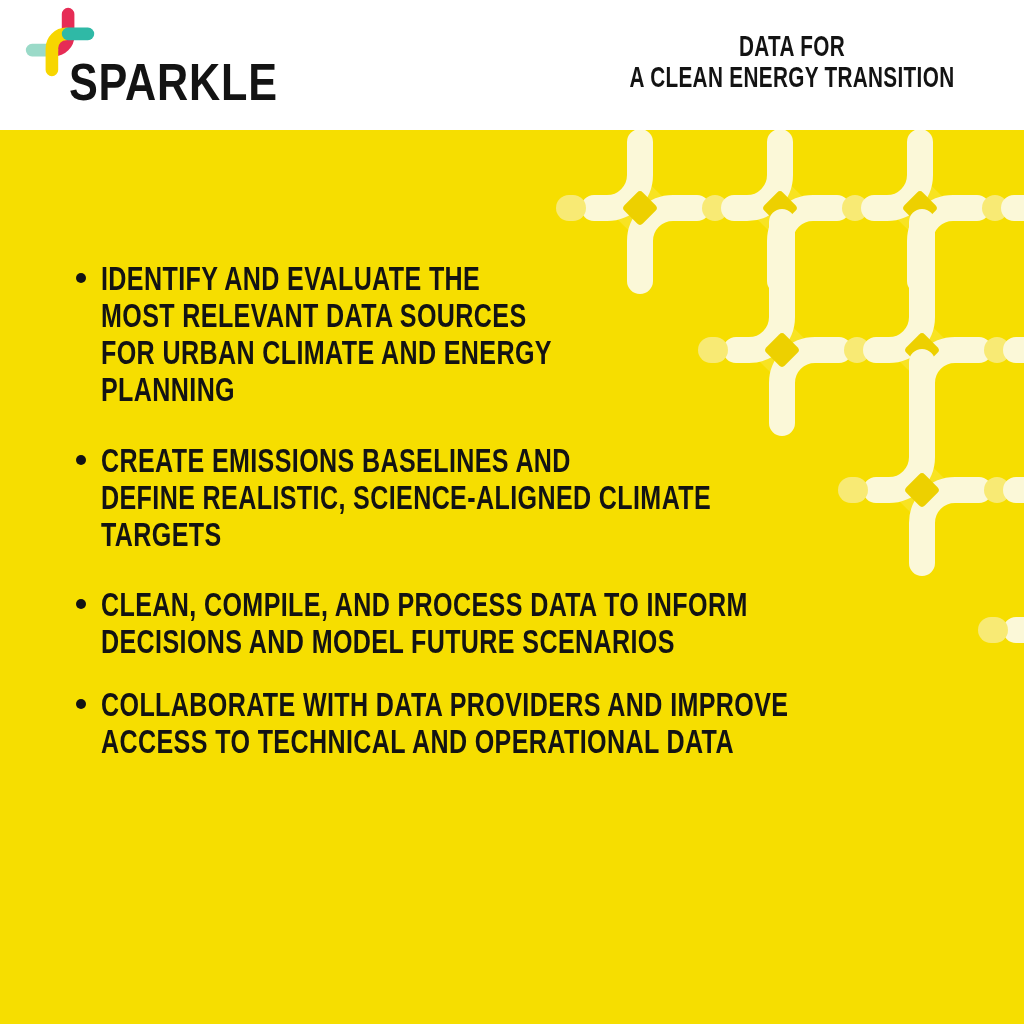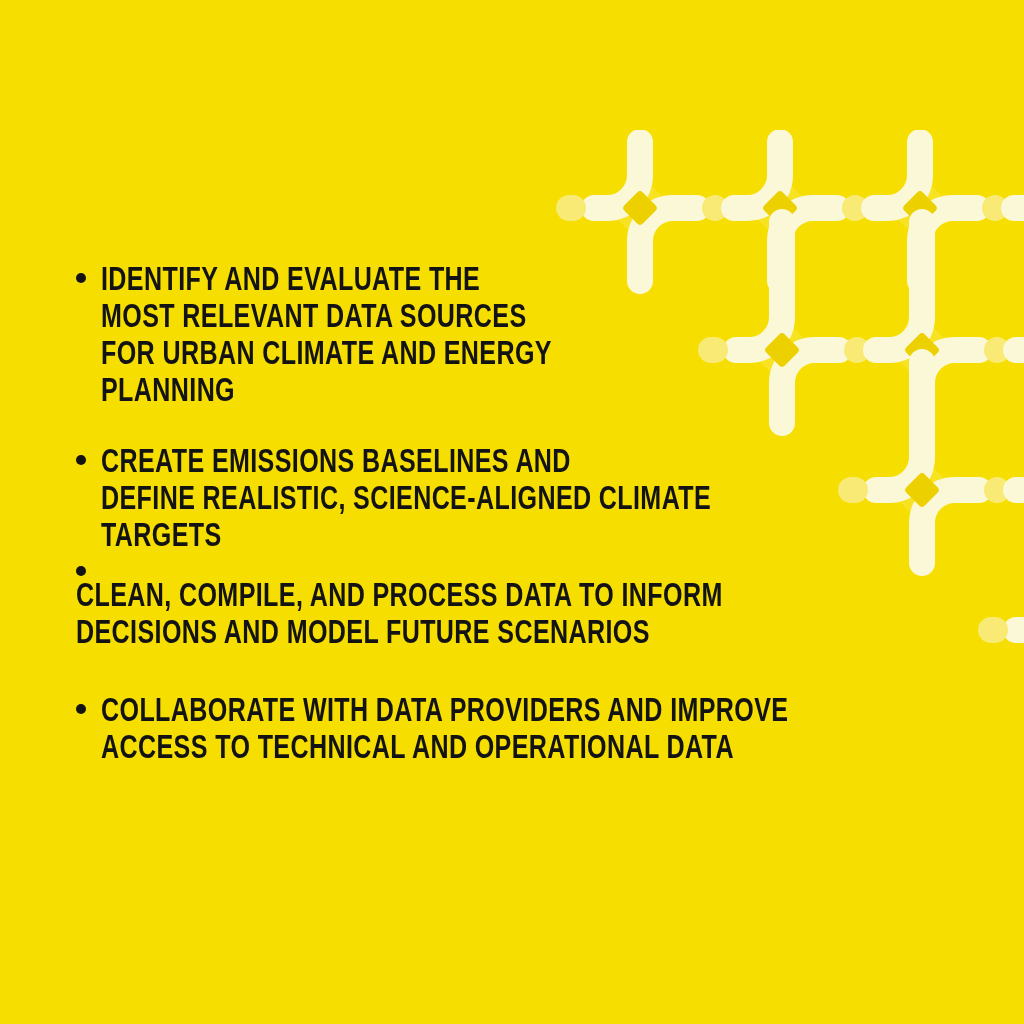--- a/index.html
+++ b/index.html
@@ -34,38 +34,51 @@
   .pattern-svg .halo{fill:var(--pattern_halo);opacity:.55;}
   .pattern-svg .diamond{fill:var(--pattern_diamond);}
   .pattern-svg .pill{fill:var(--pattern_light);}
   
   .bullet-list{
     position:absolute;left:76px;top:260px;width:930px;
     list-style:none;margin:0;padding:0;
   }
   .bullet-item{display:flex;align-items:flex-start;}
   .bullet-item:nth-child(1){margin-bottom:34px;}
-  .bullet-item:nth-child(2){}
-  .bullet-item:nth-child(3){margin-bottom:41px;flex-direction:column;}
+  .bullet-item:nth-child(2){margin-bottom:33px;}
+  .bullet-item:nth-child(3){margin-bottom:26px;}
   .bullet-item:nth-child(4){margin-bottom:52px;}
   .bullet-dot{
     flex:none;width:10px;height:10px;border-radius:50%;
     background:var(--text_black);margin:13px 15px 0 0;
   }
   .bullet-text{
     color:var(--text_black);font-size:33px;font-weight:bold;
     line-height:37px;letter-spacing:.5px;white-space:pre-line;
     transform:scaleX(.76);transform-origin:left top;
   }
 </style>
 </head>
 <body>
 
 <div class="canvas">
 
+  <header class="header-band">
+    <svg class="logo-icon" viewBox="-40 -40 80 80" aria-hidden="true">
+      <path d="M 9 -31 L 9 -7 A 16 16 0 0 1 -7 9" fill="none" stroke-width="14" stroke-linecap="round" style="stroke:var(--logo_crimson)"></path>
+      <path d="M -31 9 L -9 9" fill="none" stroke-width="14" stroke-linecap="round" style="stroke:var(--logo_mint)"></path>
+      <path d="M -9 31 L -9 7 A 16 16 0 0 1 7 -9" fill="none" stroke-width="14" stroke-linecap="round" style="stroke:var(--logo_yellow)"></path>
+      <path d="M 31 -9 L 9 -9" fill="none" stroke-width="14" stroke-linecap="round" style="stroke:var(--logo_teal)"></path>
+    </svg>
+    <div class="brand-name">SPARKLE</div>
+    <div class="tagline">
+      <div>DATA FOR</div>
+      <div>A CLEAN ENERGY TRANSITION</div>
+    </div>
+  </header>
 
   <svg id="pattern-svg" class="pattern-svg" viewBox="0 130 1024 894" aria-hidden="true">
       <rect x="616" y="184" width="48" height="48" rx="10" transform="rotate(45 640 208)" class="halo"></rect>
       <path d="M 594 208 L 607 208 A 33 33 0 0 0 640 175 L 640 142" class="elbow"></path>
       <path d="M 697 208 L 673 208 A 33 33 0 0 0 640 241 L 640 281" class="elbow"></path>
       <rect x="627" y="195" width="26" height="26" rx="4" transform="rotate(45 640 208)" class="diamond"></rect>
       <rect x="556" y="195" width="30" height="26" rx="13" class="pill"></rect>
       <rect x="702" y="195" width="26" height="26" rx="13" class="pill"></rect>
       <rect x="756" y="184" width="48" height="48" rx="10" transform="rotate(45 780 208)" class="halo"></rect>
       <path d="M 734 208 L 747 208 A 33 33 0 0 0 780 175 L 780 142" class="elbow"></path>

